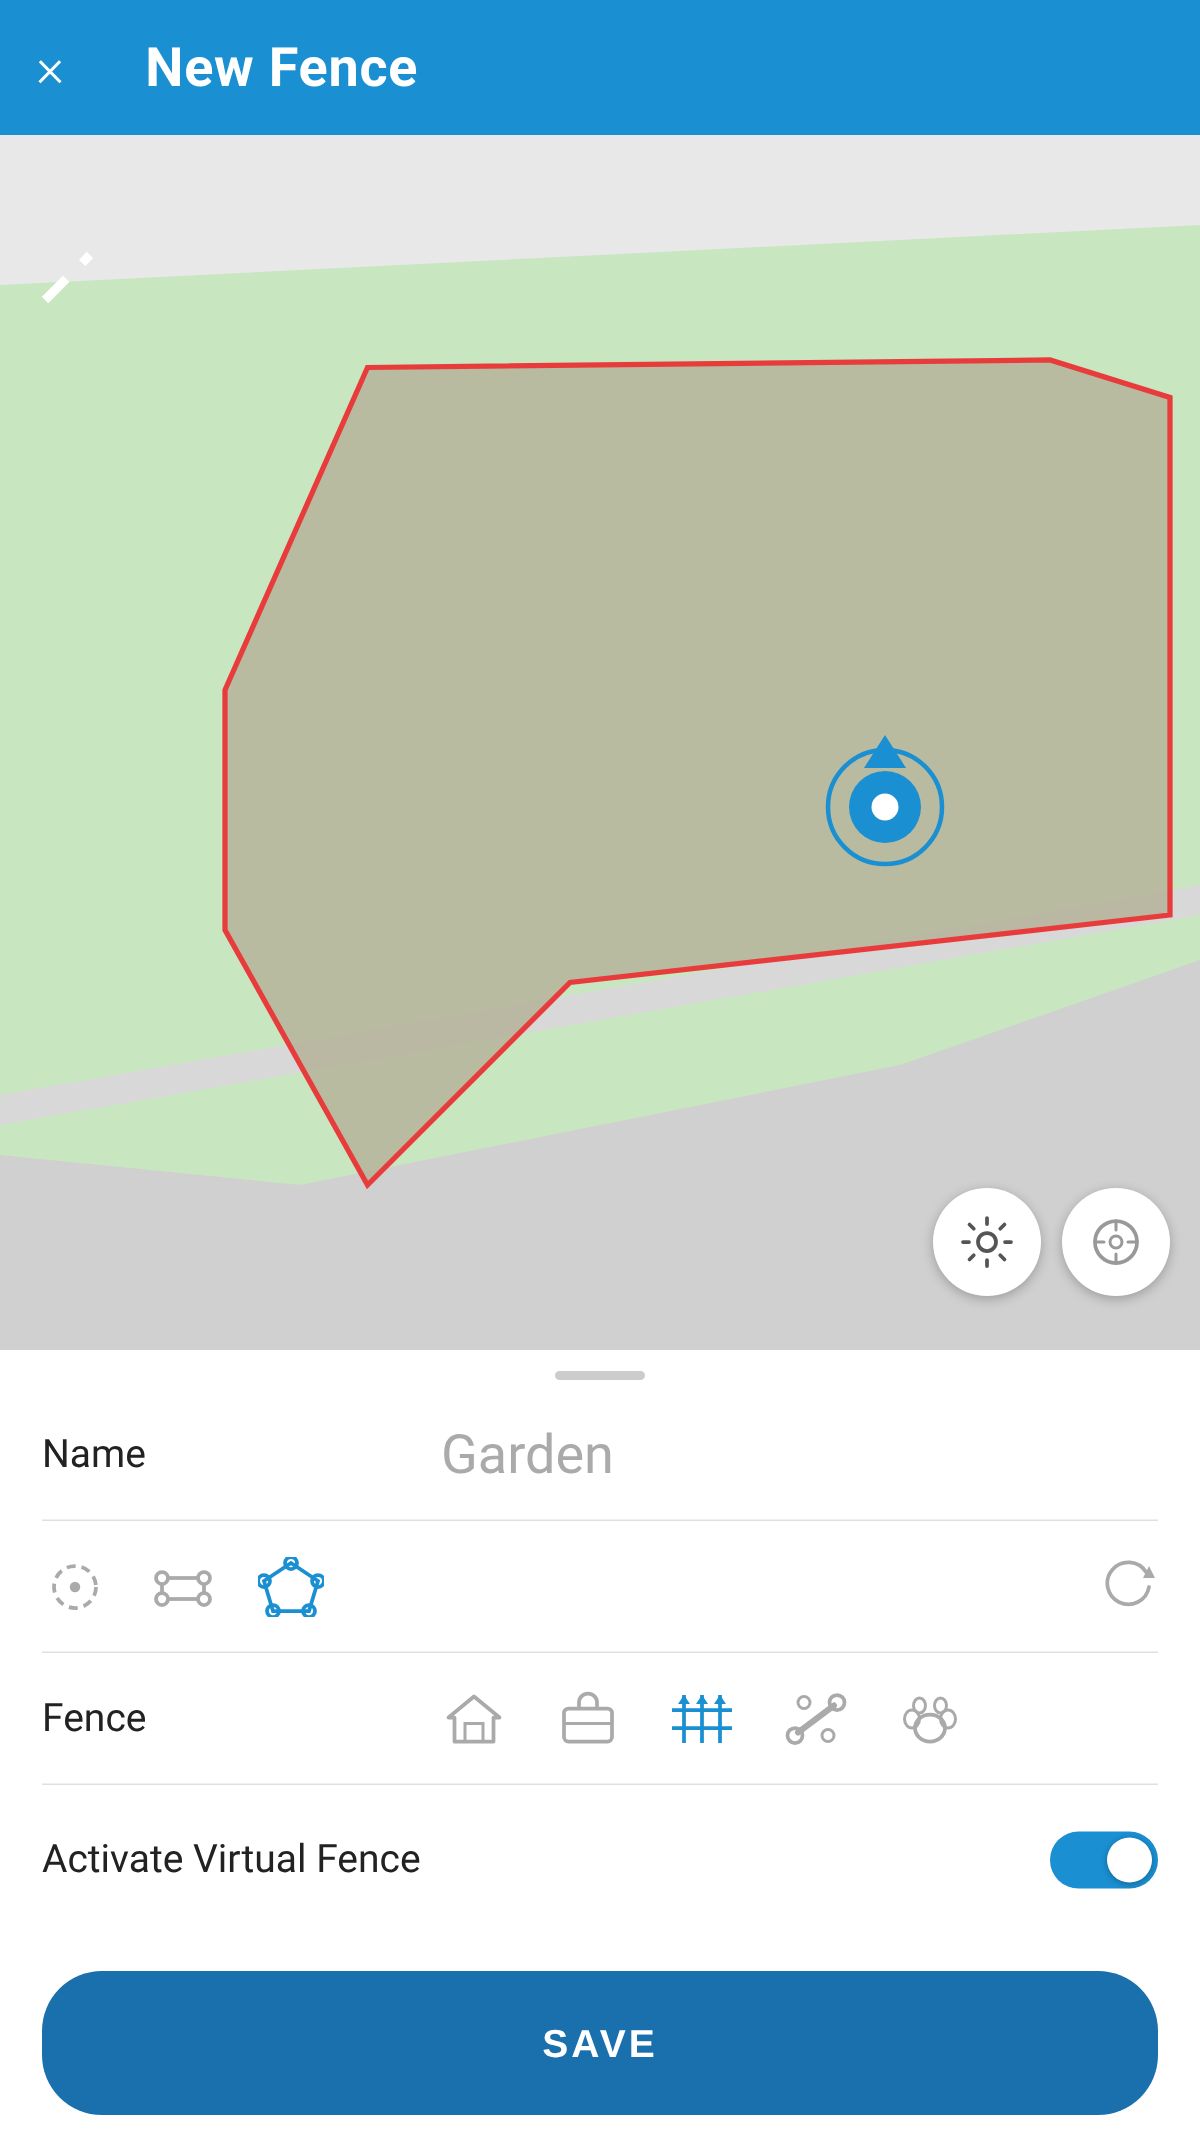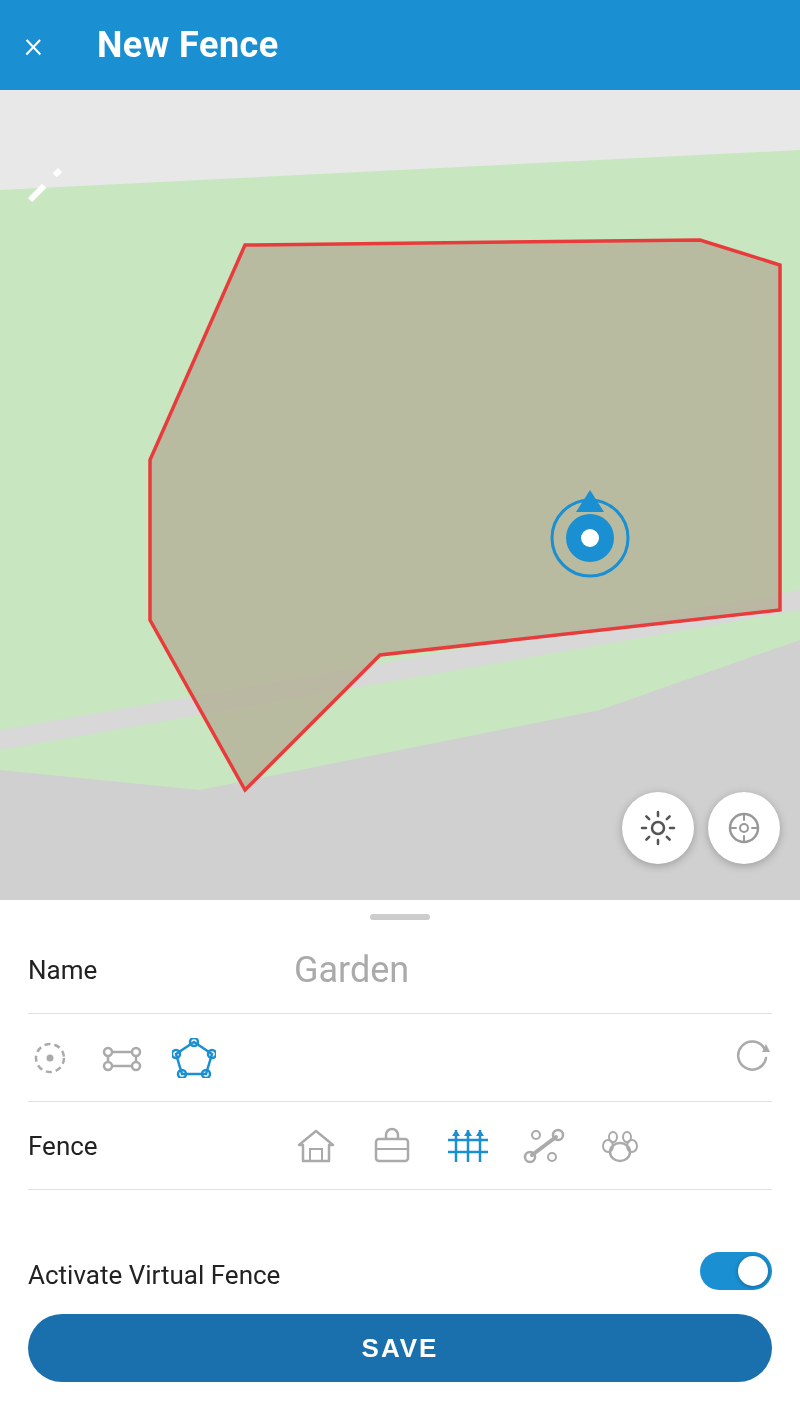--- a/index.html
+++ b/index.html
@@ -154,21 +154,21 @@
       height: 44px;
       display: flex;
       align-items: center;
       justify-content: center;
       cursor: pointer;
     }
 
     
     .toggle-row {
       display: flex;
-      align-items: flex-end;
+      align-items: center;
       min-height: 100px;
     }
     .toggle-label {
       font-size: 26px;
       color: #222;
       flex: 1;
     }
     .toggle {
       width: 72px;
       height: 38px;
@@ -187,21 +187,21 @@
       border-radius: 50%;
       box-shadow: 0 1px 4px rgba(0,0,0,0.3);
     }
 
     
     .save-btn-area {
       padding: 24px 28px 40px 28px;
     }
     .save-btn {
       width: 100%;
-      height: 68px;
+      height: 96px;
       background: #1a6fad;
       border: none;
       border-radius: 40px;
       color: #fff;
       font-size: 26px;
       font-weight: 700;
       letter-spacing: 2px;
       cursor: pointer;
     }
   </style>

